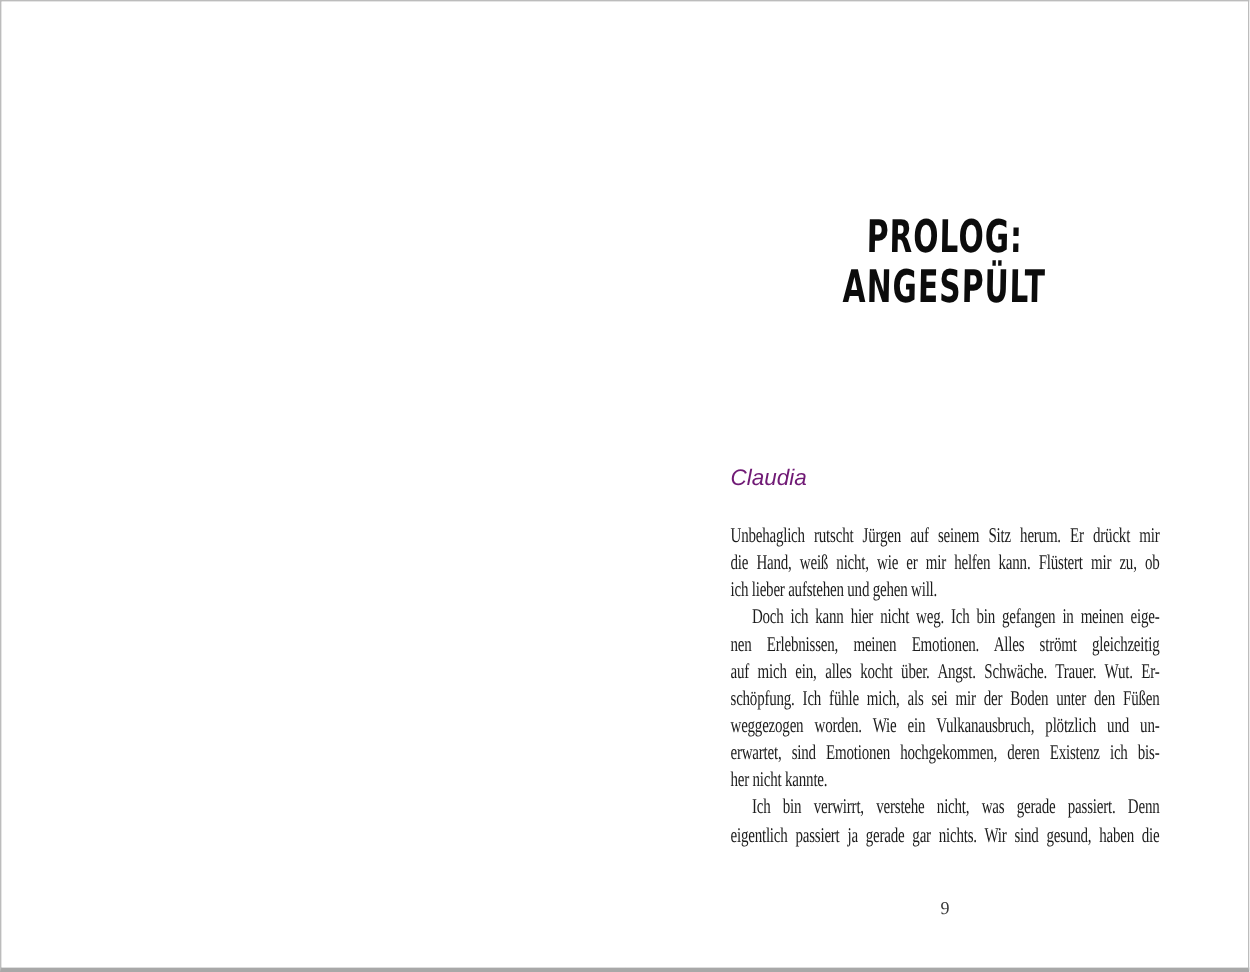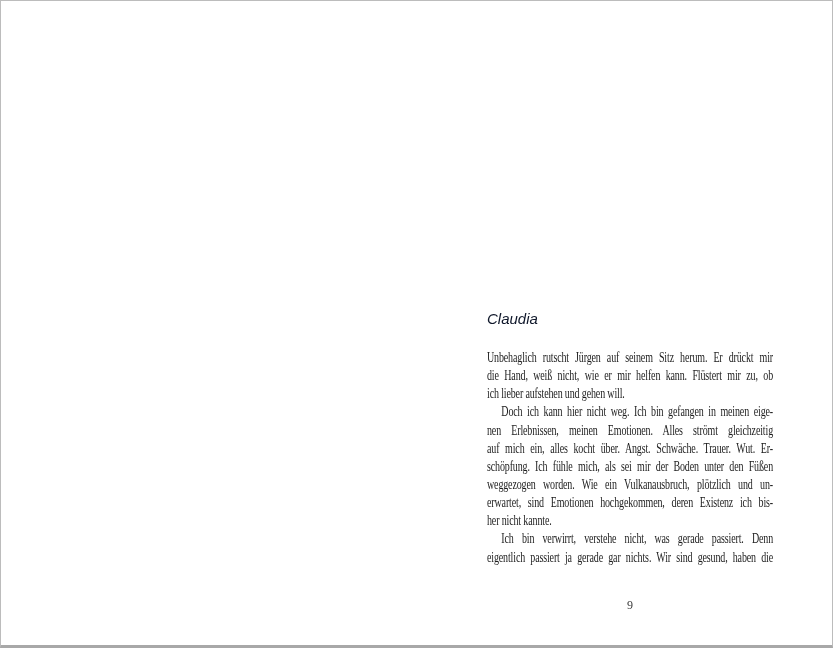--- a/index.html
+++ b/index.html
@@ -60,21 +60,21 @@
   }
 
   .narrator {
     position: absolute;
     top: 309px;
     left: 0;
     font-family: "Liberation Sans", sans-serif;
     font-style: italic;
     font-size: 15px;
     line-height: 18px;
-    color: #0f172a;
+    color: #701a75;
   }
 
   .body-text {
     position: absolute;
     top: 348px;
     left: 0;
     width: 400px;               
     transform: scaleX(0.715);
     transform-origin: 0 0;
     font-family: "Liberation Serif", serif;
@@ -112,20 +112,24 @@
 </head>
 <body>
 
 <div class="scan-frame">
 
   <div class="page page-left"></div>
 
   <div class="page page-right">
     <div class="column">
 
+      <h1 class="chapter-heading">
+        <span class="h-line"><span class="h-line-inner">PROLOG:</span></span>
+        <span class="h-line"><span class="h-line-inner">ANGESPÜLT</span></span>
+      </h1>
 
       <div class="narrator">Claudia</div>
 
       <div class="body-text" id="body-text">
           <div class="line">Unbehaglich rutscht Jürgen auf seinem Sitz herum. Er drückt mir</div>
           <div class="line">die Hand, weiß nicht, wie er mir helfen kann. Flüstert mir zu, ob</div>
           <div class="line last">ich lieber aufstehen und gehen will.</div>
           <div class="line indent">Doch ich kann hier nicht weg. Ich bin gefangen in meinen eige-</div>
           <div class="line">nen Erlebnissen, meinen Emotionen. Alles strömt gleichzeitig</div>
           <div class="line">auf mich ein, alles kocht über. Angst. Schwäche. Trauer. Wut. Er-</div>

